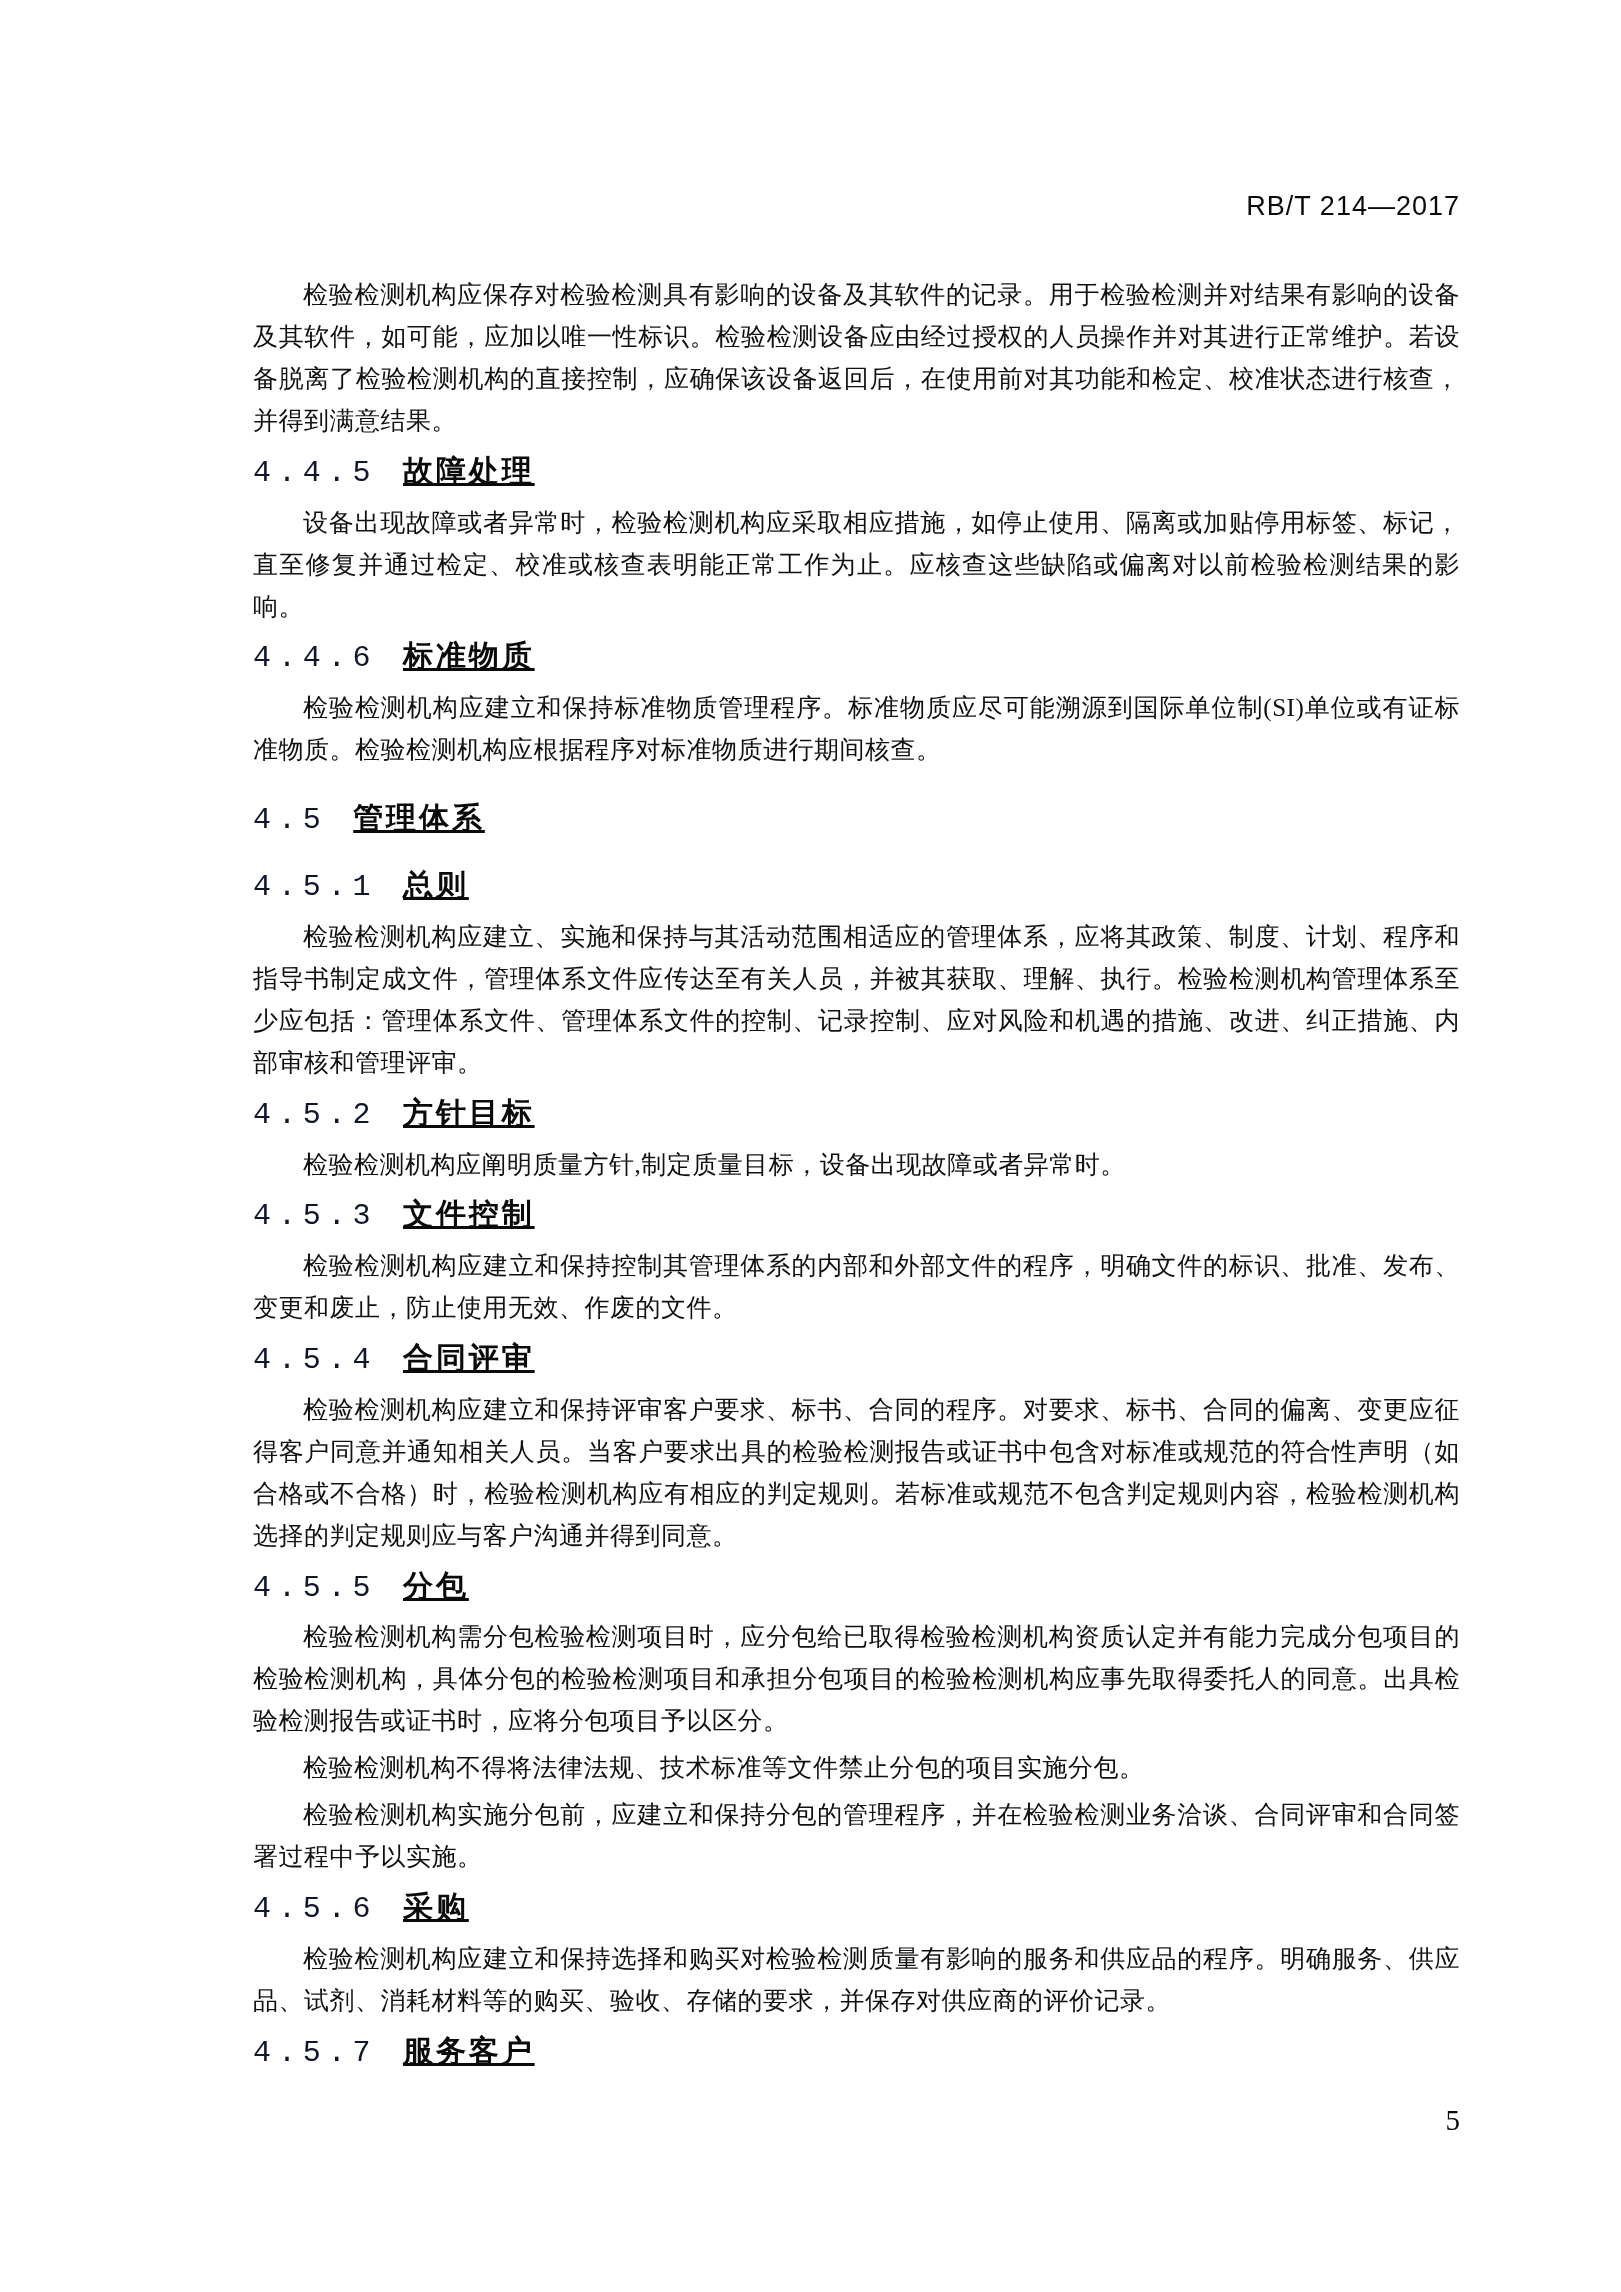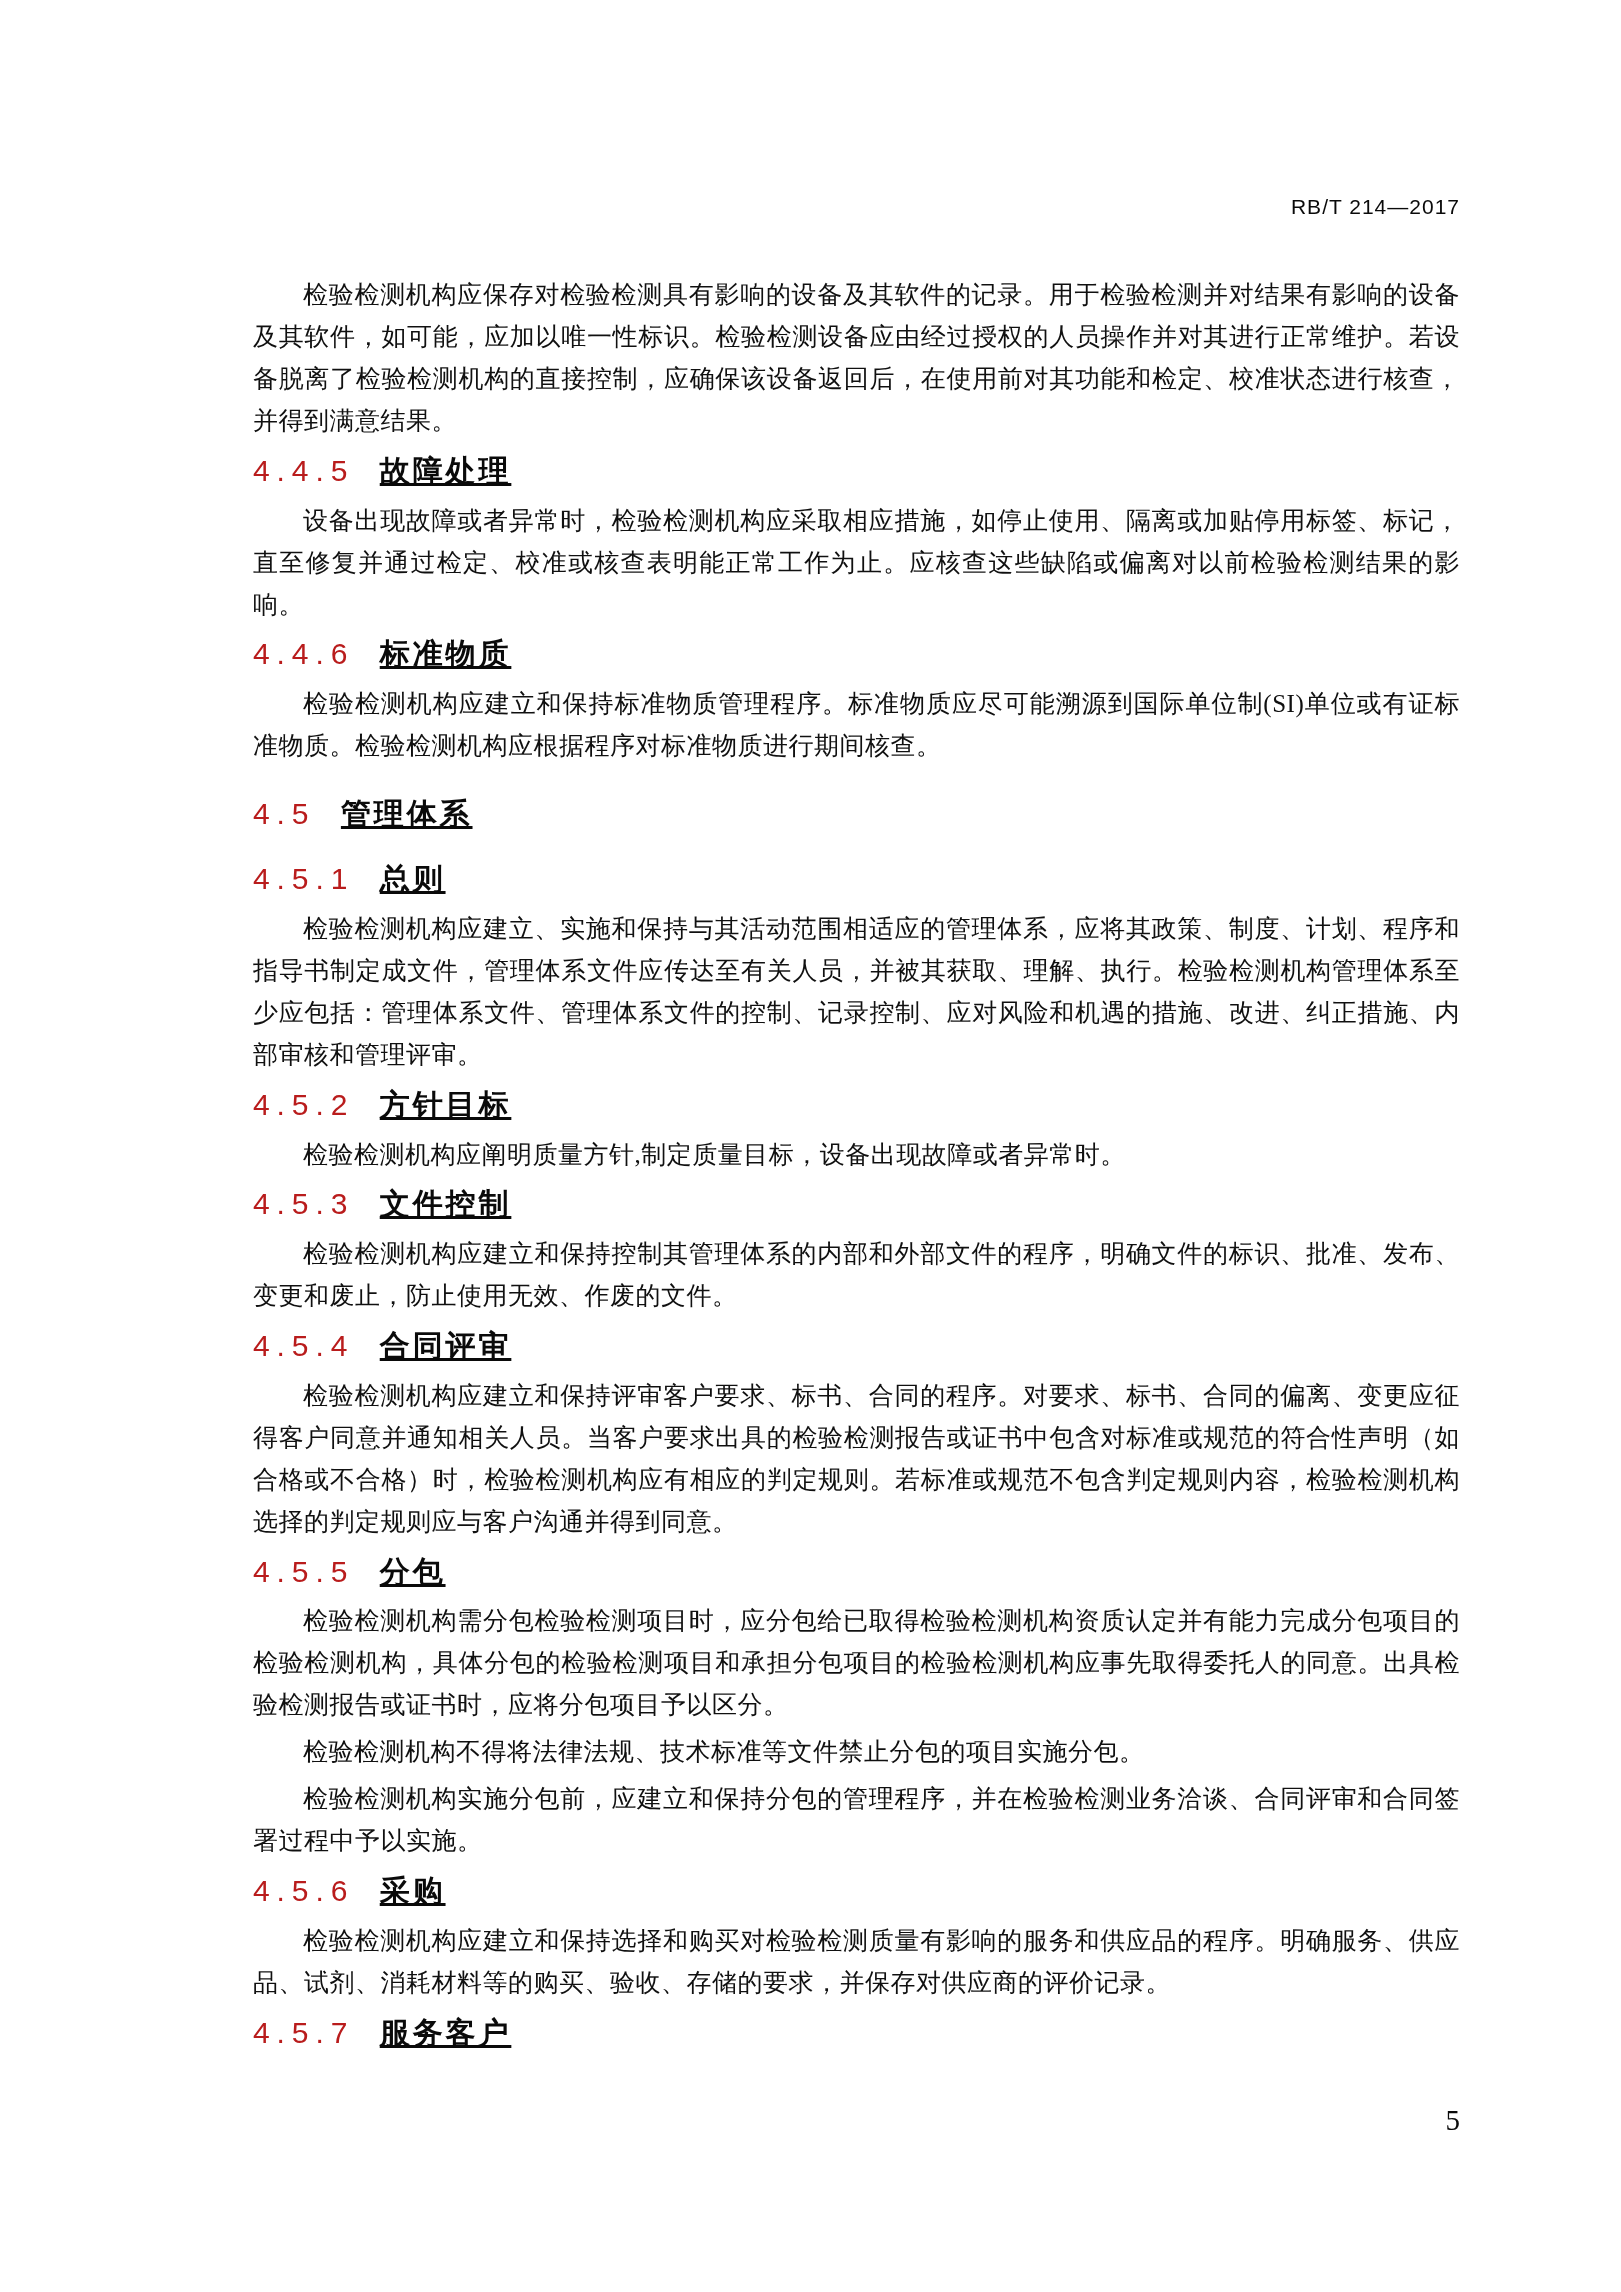--- a/index.html
+++ b/index.html
@@ -14,46 +14,46 @@
     margin: 0 auto;
     background: #ffffff;
     box-sizing: border-box;
     padding: 188px 161px 0 253px;
     color: #101010;
     font-family: "Liberation Serif", "DejaVu Serif", serif;
   }
   .doc-number {
     text-align: right;
     font-family: "Liberation Sans", "DejaVu Sans", sans-serif;
-    font-size: 21px;
+    font-size: 27px;
     line-height: 37px;
     letter-spacing: 1px;
     margin-bottom: 49px;
     color: #0a0a0a;
   }
   .para {
     font-size: 25px;
     line-height: 42px;
     letter-spacing: 0.5px;
     text-align: justify;
     text-indent: 2em;
     margin: 0 0 4.9px 0;
   }
   .heading {
     font-size: 30px;
     line-height: 42px;
     margin: 7.8px 0 7.8px 0;
     white-space: nowrap;
   }
   .heading .h-num {
-    font-family: Liberation Sans, sans-serif;
+    font-family: Liberation Mono, monospace;
     font-weight: 400;
     letter-spacing: 6.9px;
     margin-right: 25.5px;
-    color: #b91c1c;
+    color: #0f172a;
   }
   .heading .h-title {
     font-family: "Liberation Sans", "DejaVu Sans", sans-serif;
     font-weight: 700;
     letter-spacing: 2.9px;
     color: #0a0a0a;
     text-decoration: underline;
   }
   .heading.clause {
     margin: 25.5px 0 23.5px 0;

